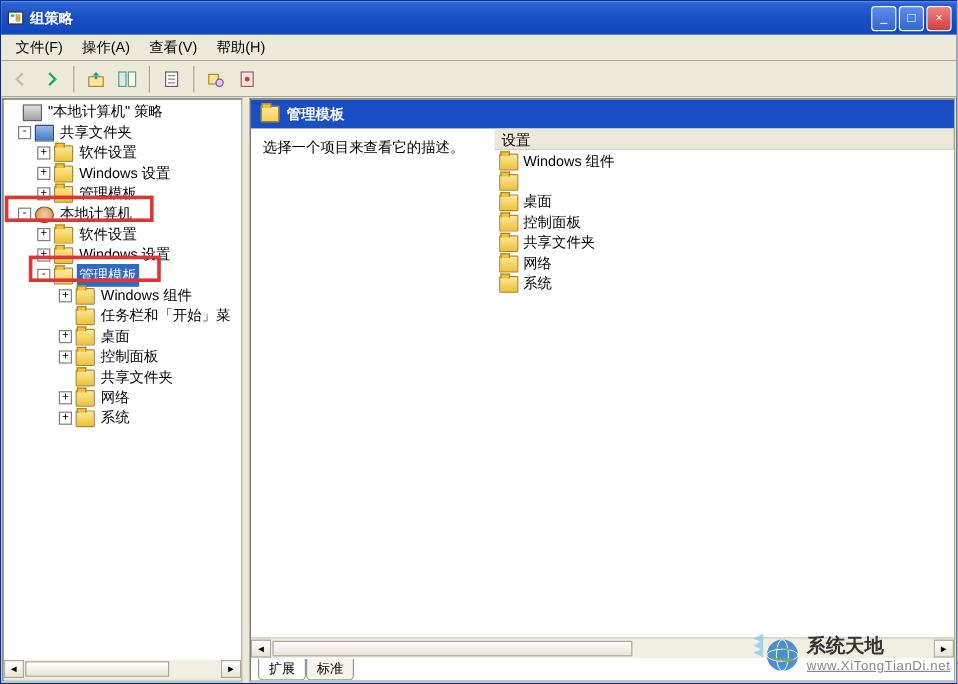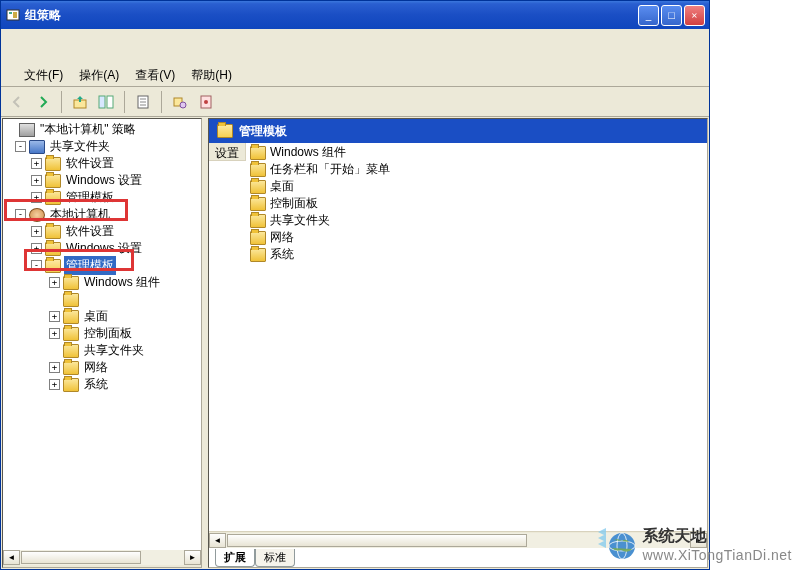--- a/index.html
+++ b/index.html
@@ -1,29 +1,29 @@
 <!DOCTYPE html>
 <html><head>
 <meta charset="utf-8">
 <style>
 * { box-sizing: border-box; margin: 0; padding: 0; font-family: "SimSun", "Tahoma", sans-serif; font-size: 12px; }
 body { background: #fff; width: 798px; height: 570px; overflow: hidden; position: relative; }
 
-.window { width: 710px; height: 570px; border: 1px solid #003399; background: #ece9d8; display: flex; flex-direction: column; }
+.window { width: 798px; height: 570px; border: 1px solid #003399; background: #ece9d8; display: flex; flex-direction: column; }
 
 .titlebar { height: 28px; background: linear-gradient(to bottom, #3b77dd 0%, #2a5fd0 10%, #1a4ec4 50%, #0f46bd 100%); display: flex; align-items: center; padding: 0 4px; color: #fff; font-weight: bold; }
 .titlebar .icon-wrap { width: 16px; height: 16px; margin-right: 4px; display: flex; align-items: center; justify-content: center; }
 .titlebar .title { flex: 1; }
 .titlebar .ctrl { display: flex; gap: 2px; }
 .titlebar .ctrl button { width: 21px; height: 21px; border-radius: 3px; border: 1px solid #fff; font-family: Tahoma; font-weight: bold; font-size: 11px; cursor: pointer; }
 .min-btn { background: linear-gradient(to bottom,#5a8df0,#3566cc); color:#fff; }
 .max-btn { background: linear-gradient(to bottom,#5a8df0,#3566cc); color:#fff; }
 .close-btn { background: linear-gradient(to bottom,#f08080,#d04040); color:#fff; }
 
-.menubar { height: 22px; background: #ece9d8; display: flex; align-items: center; padding: 0 15px; border-bottom: 1px solid #aca899; margin-top: 36px; }
+.menubar { height: 22px; background: #ece9d8; display: flex; align-items: center; padding: 0 4px; border-bottom: 1px solid #aca899; }
 .menubar .menu-item { padding: 2px 8px; cursor: default; }
 
 .toolbar { height: 30px; background: #ece9d8; display: flex; align-items: center; padding: 0 4px; border-bottom: 1px solid #aca899; gap: 2px; }
 .toolbar .tb-btn { width: 24px; height: 24px; display: flex; align-items: center; justify-content: center; border: 1px solid transparent; cursor: pointer; }
 .toolbar .sep { width: 1px; height: 22px; background: #aca899; margin: 0 4px; }
 .toolbar .disabled { opacity: 0.4; cursor: default; }
 
 .body { flex: 1; display: flex; min-height: 0; }
 
 .tree-pane { width: 200px; background: #fff; border: 1px inset #aca899; display: flex; flex-direction: column; overflow: hidden; margin: 1px; }
@@ -43,40 +43,40 @@
 .computer-icon { background: linear-gradient(to bottom,#9ab8e8,#4878c8); border: 1px solid #2a4a88; border-radius: 1px; }
 .book-icon { background: linear-gradient(to bottom,#e0e0e0,#a0a0a0); border: 1px solid #606060; }
 .user-icon { background: radial-gradient(circle,#f5d0a0,#d09050); border: 1px solid #805020; border-radius: 50%; }
 
 .splitter { width: 4px; background: #ece9d8; cursor: col-resize; }
 
 .right-pane { flex: 1; background: #fff; border: 1px inset #aca899; display: flex; flex-direction: column; margin: 1px; overflow: hidden; }
 .right-header { height: 24px; background: #1a4ec4; color: #fff; font-weight: bold; display: flex; align-items: center; padding: 0 8px; gap: 6px; }
 .right-body { flex: 1; display: flex; overflow: hidden; }
 .desc-col { width: 203px; padding: 8px 10px; }
-.list-col { flex: 1; display: flex; flex-direction: row; }
+.list-col { flex: 1; display: flex; flex-direction: column; }
 .list-header { height: 18px; border-bottom: 1px solid #d8d2bd; background: #ece9d8; display: flex; }
 .list-header .col { padding: 2px 6px; border-right: 1px solid #d8d2bd; flex: 1; }
 .list-items { flex: 1; overflow: auto; padding: 1px 0; }
 .list-item { height: 17px; display: flex; align-items: center; padding: 0 4px; gap: 4px; cursor: default; }
 .list-item .node-icon { width: 16px; height: 14px; }
 
 .right-scrollbar { height: 17px; background: #ece9d8; display: flex; align-items: center; border-top: 1px solid #d8d2bd; }
 .sb-btn { width: 17px; height: 15px; background: linear-gradient(to bottom,#fefefe,#e8e4d4); border: 1px solid #aca899; display: flex; align-items: center; justify-content: center; font-size: 8px; cursor: pointer; }
 .sb-track { flex: 1; height: 15px; background: #f1efe2; position: relative; }
 .sb-thumb { position: absolute; height: 13px; top: 1px; background: linear-gradient(to bottom,#fefefe,#e8e4d4); border: 1px solid #aca899; }
 
 .tabs { height: 19px; display: flex; align-items: flex-end; padding-left: 6px; gap: 0; }
 .tab { padding: 1px 8px; border: 1px solid #919b9c; border-top: none; border-radius: 0 0 4px 4px; background: #f6f4ec; font-size: 11px; cursor: pointer; }
-.tab.active { background: #fff; font-weight: bold; }
+.tab.active { background: #fff; }
 
 .watermark { position: absolute; right: 6px; bottom: 6px; display: flex; align-items: center; gap: 6px; pointer-events: none; }
 .watermark .globe { width: 40px; height: 40px; }
 .watermark .wm-text .cn { font-size: 16px; font-weight: bold; color: #333; }
-.watermark .wm-text .en { font-size: 14px; color: #888; letter-spacing: 0.5px; }
+.watermark .wm-text .en { font-size: 11px; color: #888; letter-spacing: 0.5px; text-decoration: underline; }
 
 .tree-hscroll { height: 17px; background: #ece9d8; display: flex; }
 </style>
 </head>
 <body>
 
 <div class="window">
 
   <div class="titlebar">
     <span class="icon-wrap">
@@ -203,20 +203,21 @@
         </div>
 
         <div class="tree-node" style="padding-left:46px">
           <span class="expander">+</span>
           <span class="node-icon folder-icon"></span>
           <span class="label">Windows 组件</span>
         </div>
         <div class="tree-node" style="padding-left:46px">
           <span class="expander-spacer"></span>
           <span class="node-icon folder-icon"></span>
+          <span class="label">任务栏和「开始」菜</span>
         </div>
         <div class="tree-node" style="padding-left:46px">
           <span class="expander">+</span>
           <span class="node-icon folder-icon"></span>
           <span class="label">桌面</span>
         </div>
         <div class="tree-node" style="padding-left:46px">
           <span class="expander">+</span>
           <span class="node-icon folder-icon"></span>
           <span class="label">控制面板</span>
@@ -251,32 +252,34 @@
     </div>
 
     <div class="splitter"></div>
 
     <div class="right-pane">
       <div class="right-header">
         <span class="node-icon folder-open-icon" style="width:16px;height:14px;"></span>
         <span>管理模板</span>
       </div>
       <div class="right-body">
+        <div class="desc-col">
+          <span>选择一个项目来查看它的描述。</span>
+        </div>
         <div class="list-col">
           <div class="list-header">
             <div class="col">设置</div>
           </div>
           <div class="list-items">
             <div class="list-item">
                 <span class="node-icon folder-icon"></span>
                 <span>Windows 组件</span>
               </div>
             <div class="list-item">
                 <span class="node-icon folder-icon"></span>
-                <span>任务栏和「开始」菜单</span>
               </div>
             <div class="list-item">
                 <span class="node-icon folder-icon"></span>
                 <span>桌面</span>
               </div>
             <div class="list-item">
                 <span class="node-icon folder-icon"></span>
                 <span>控制面板</span>
               </div>
             <div class="list-item">

